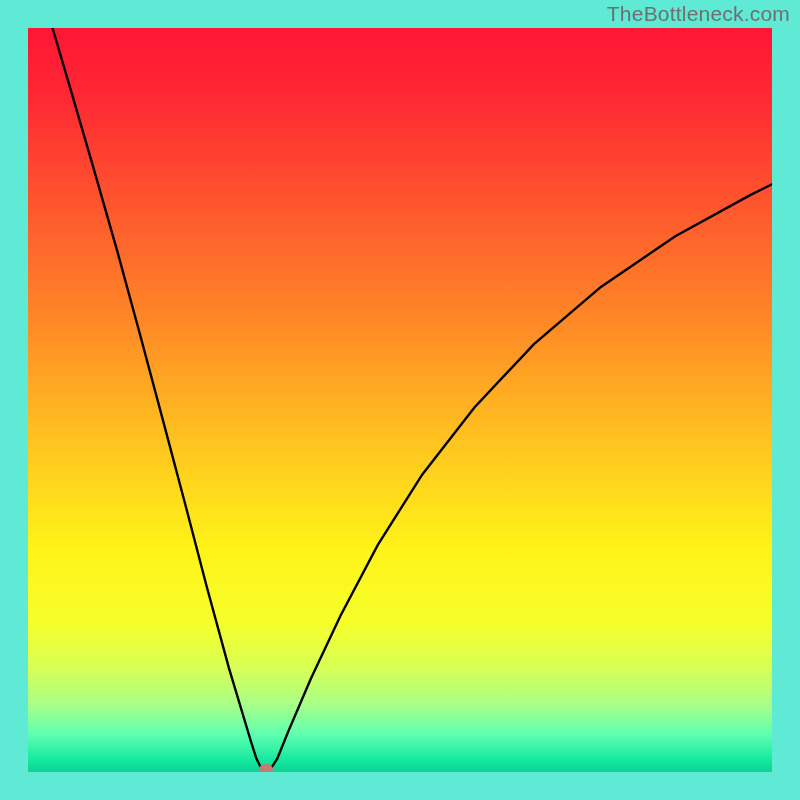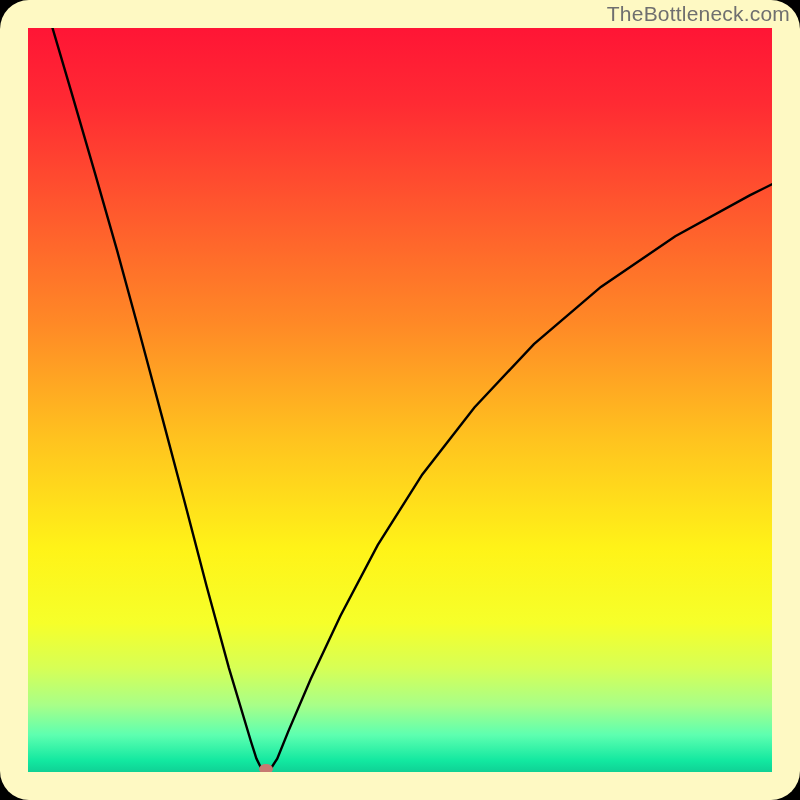--- a/index.html
+++ b/index.html
@@ -8,22 +8,21 @@
     width: 800px;
     height: 800px;
     overflow: hidden;
     background: #000;
     font-family: Arial, Helvetica, sans-serif;
   }
   .frame {
     position: relative;
     width: 800px;
     height: 800px;
-    background: #fef9c3;
-    border-radius: 29px;
+    background: #5eead4;
   }
   .plot-area {
     position: absolute;
     left: 28px;
     top: 28px;
     width: 744px;
     height: 744px;
     overflow: hidden;
   }
   .gradient {

